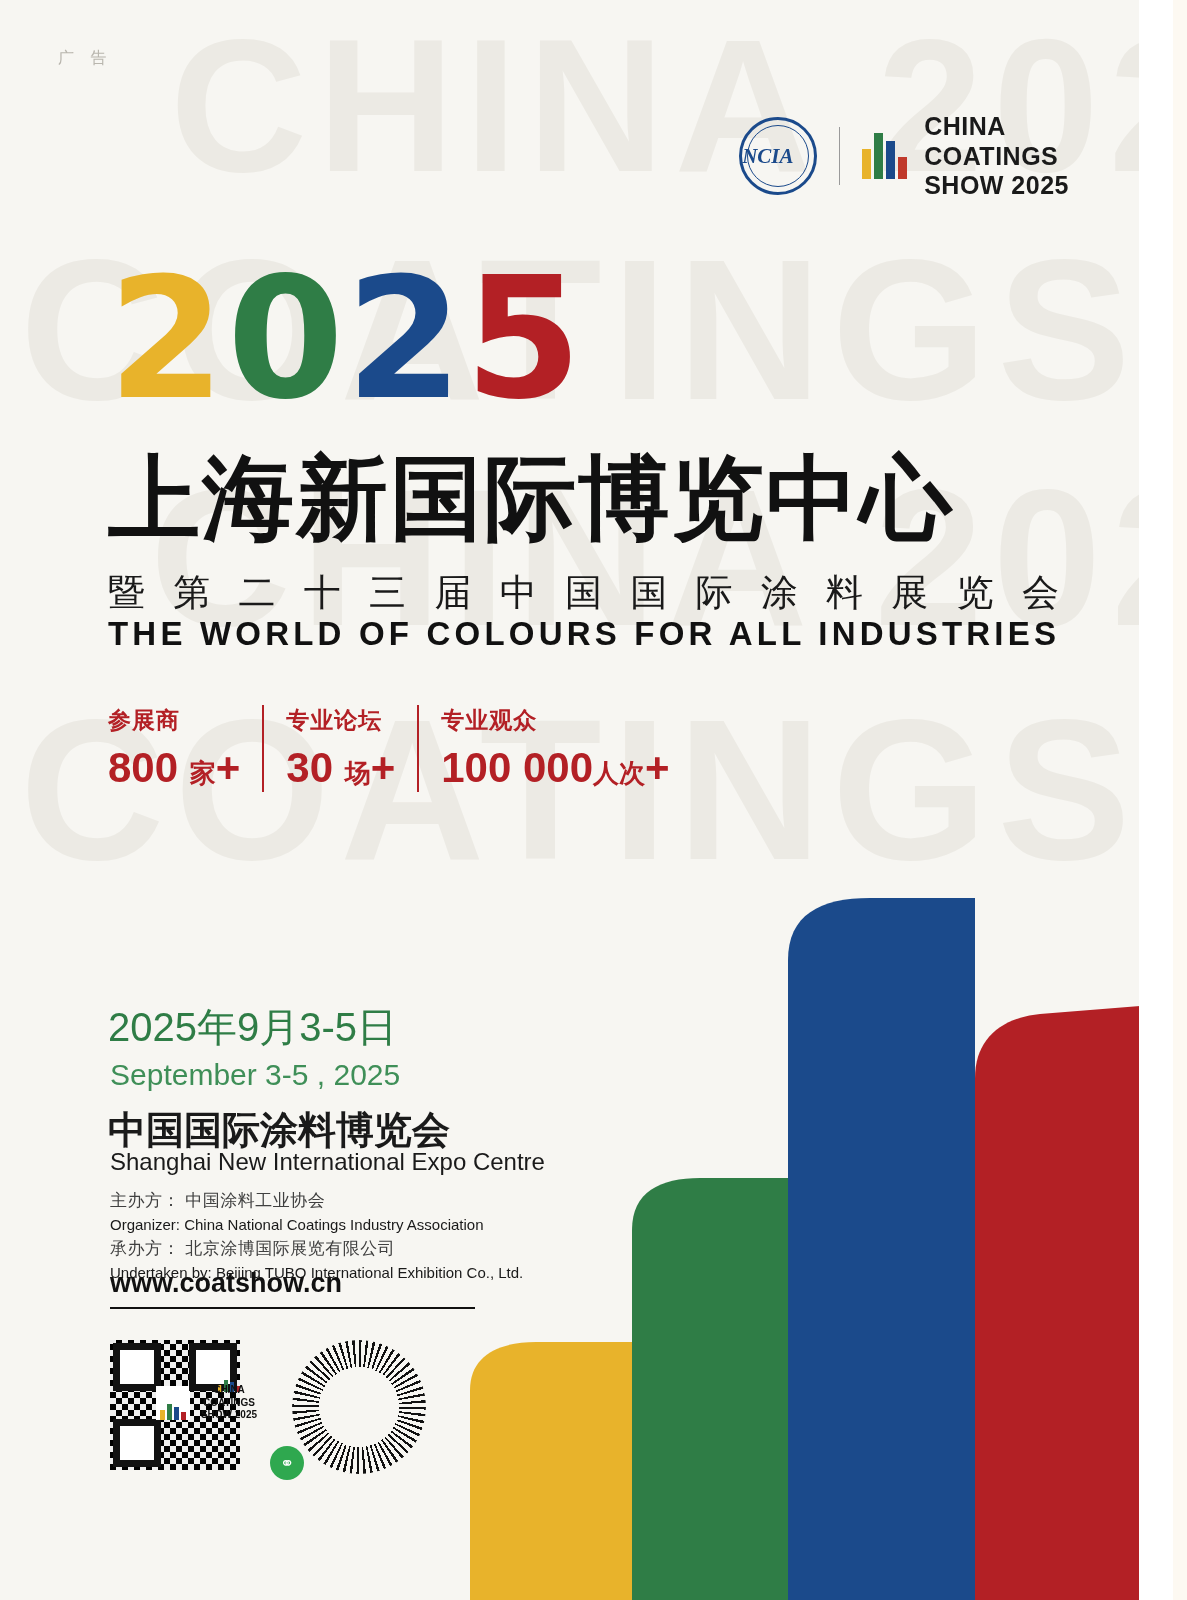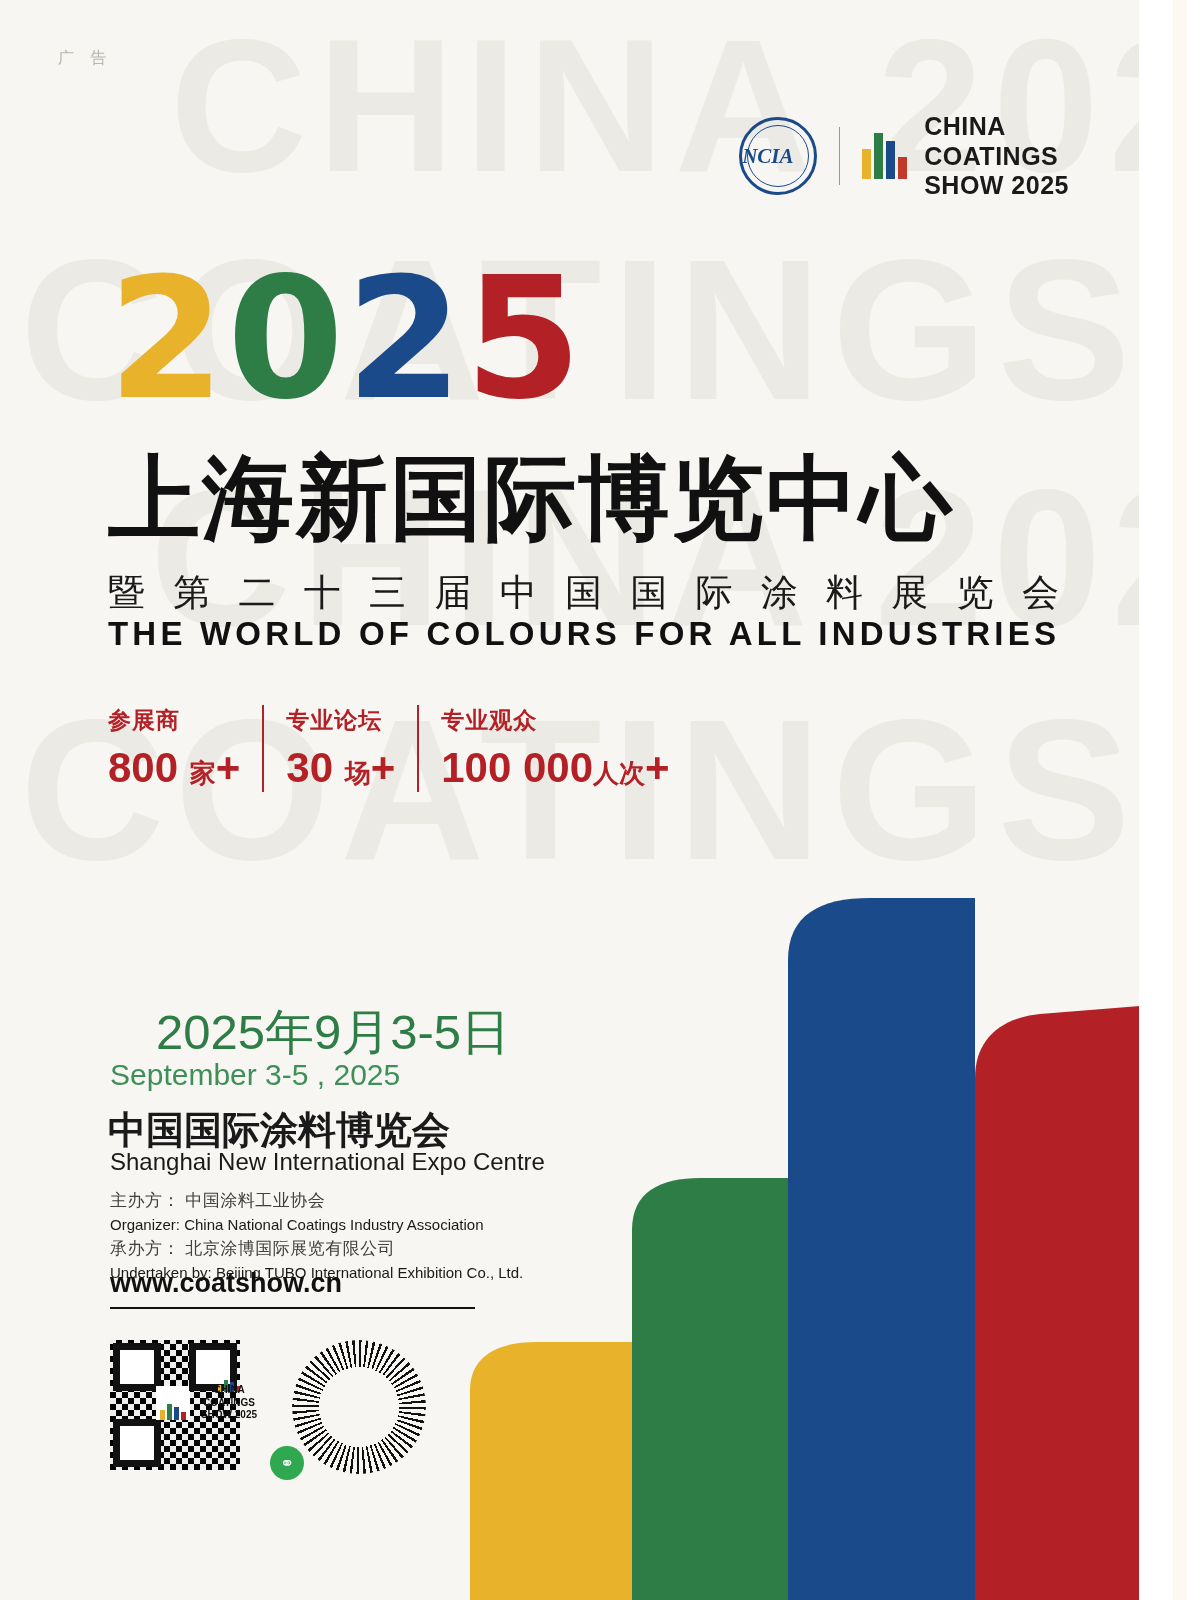--- a/index.html
+++ b/index.html
@@ -206,26 +206,25 @@
     left: 0; top: 0;
     width: 1140px; height: 1600px;
     z-index: 5;
     pointer-events: none;
   }
 
   
   .date-cn {
     position: absolute;
     top: 1000px; left: 108px;
-    font-size: 49px;
+    font-size: 40px;
     color: #2f7d46;
     font-weight: 400;
     z-index: 20;
     letter-spacing: 0px;
-    margin-left: 48px;
   }
   .date-en {
     position: absolute;
     top: 1058px; left: 110px;
     font-size: 30px;
     color: #3f8f58;
     z-index: 20;
   }
   .venue-cn {
     position: absolute;

